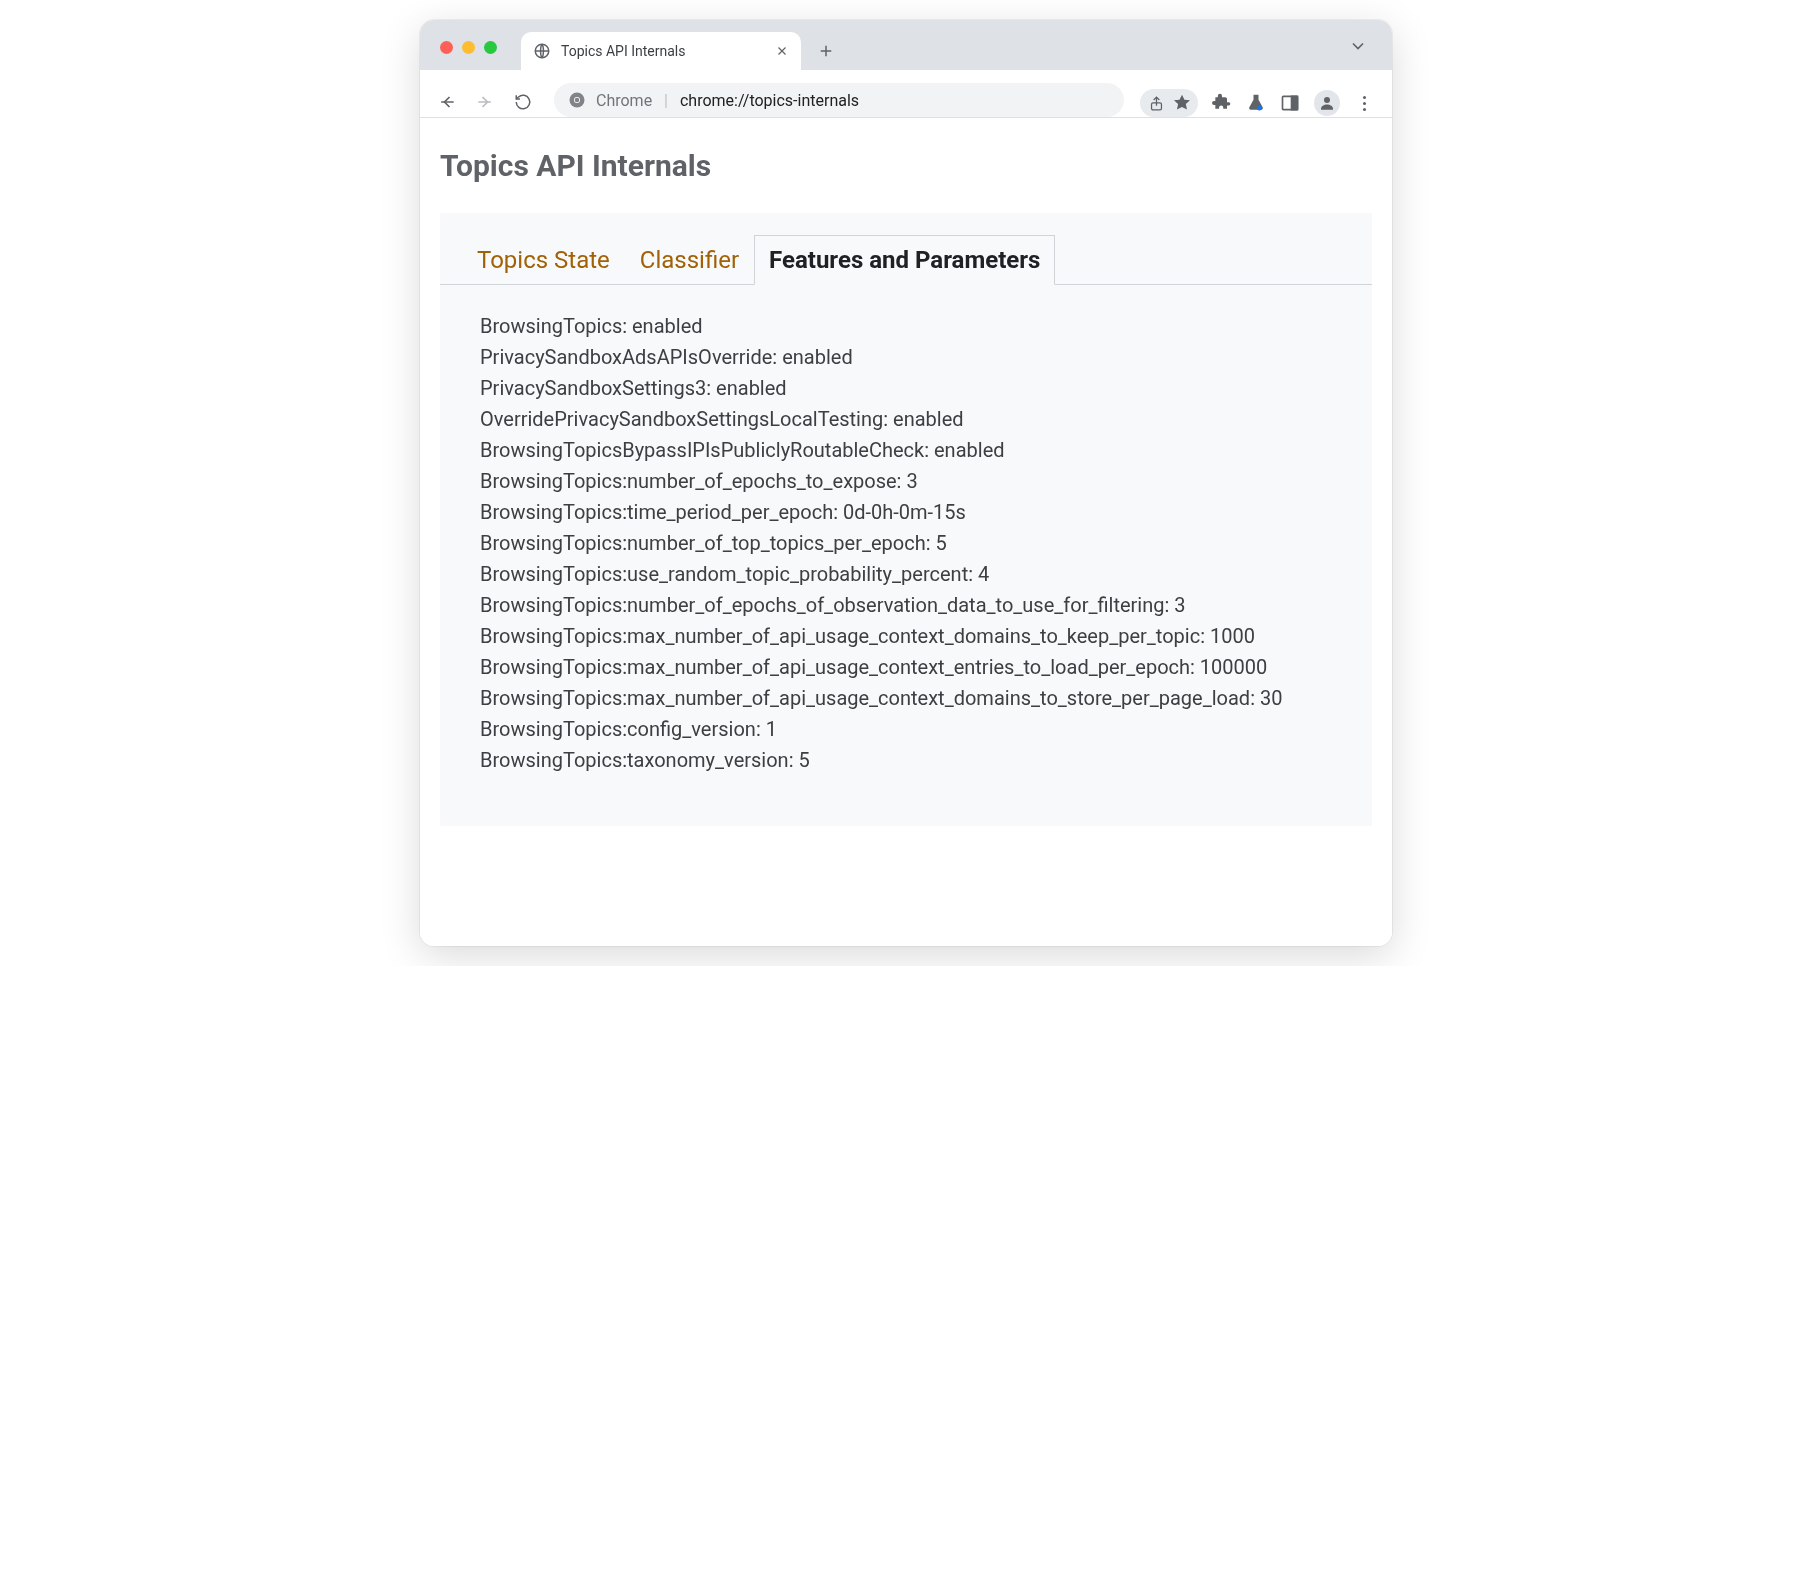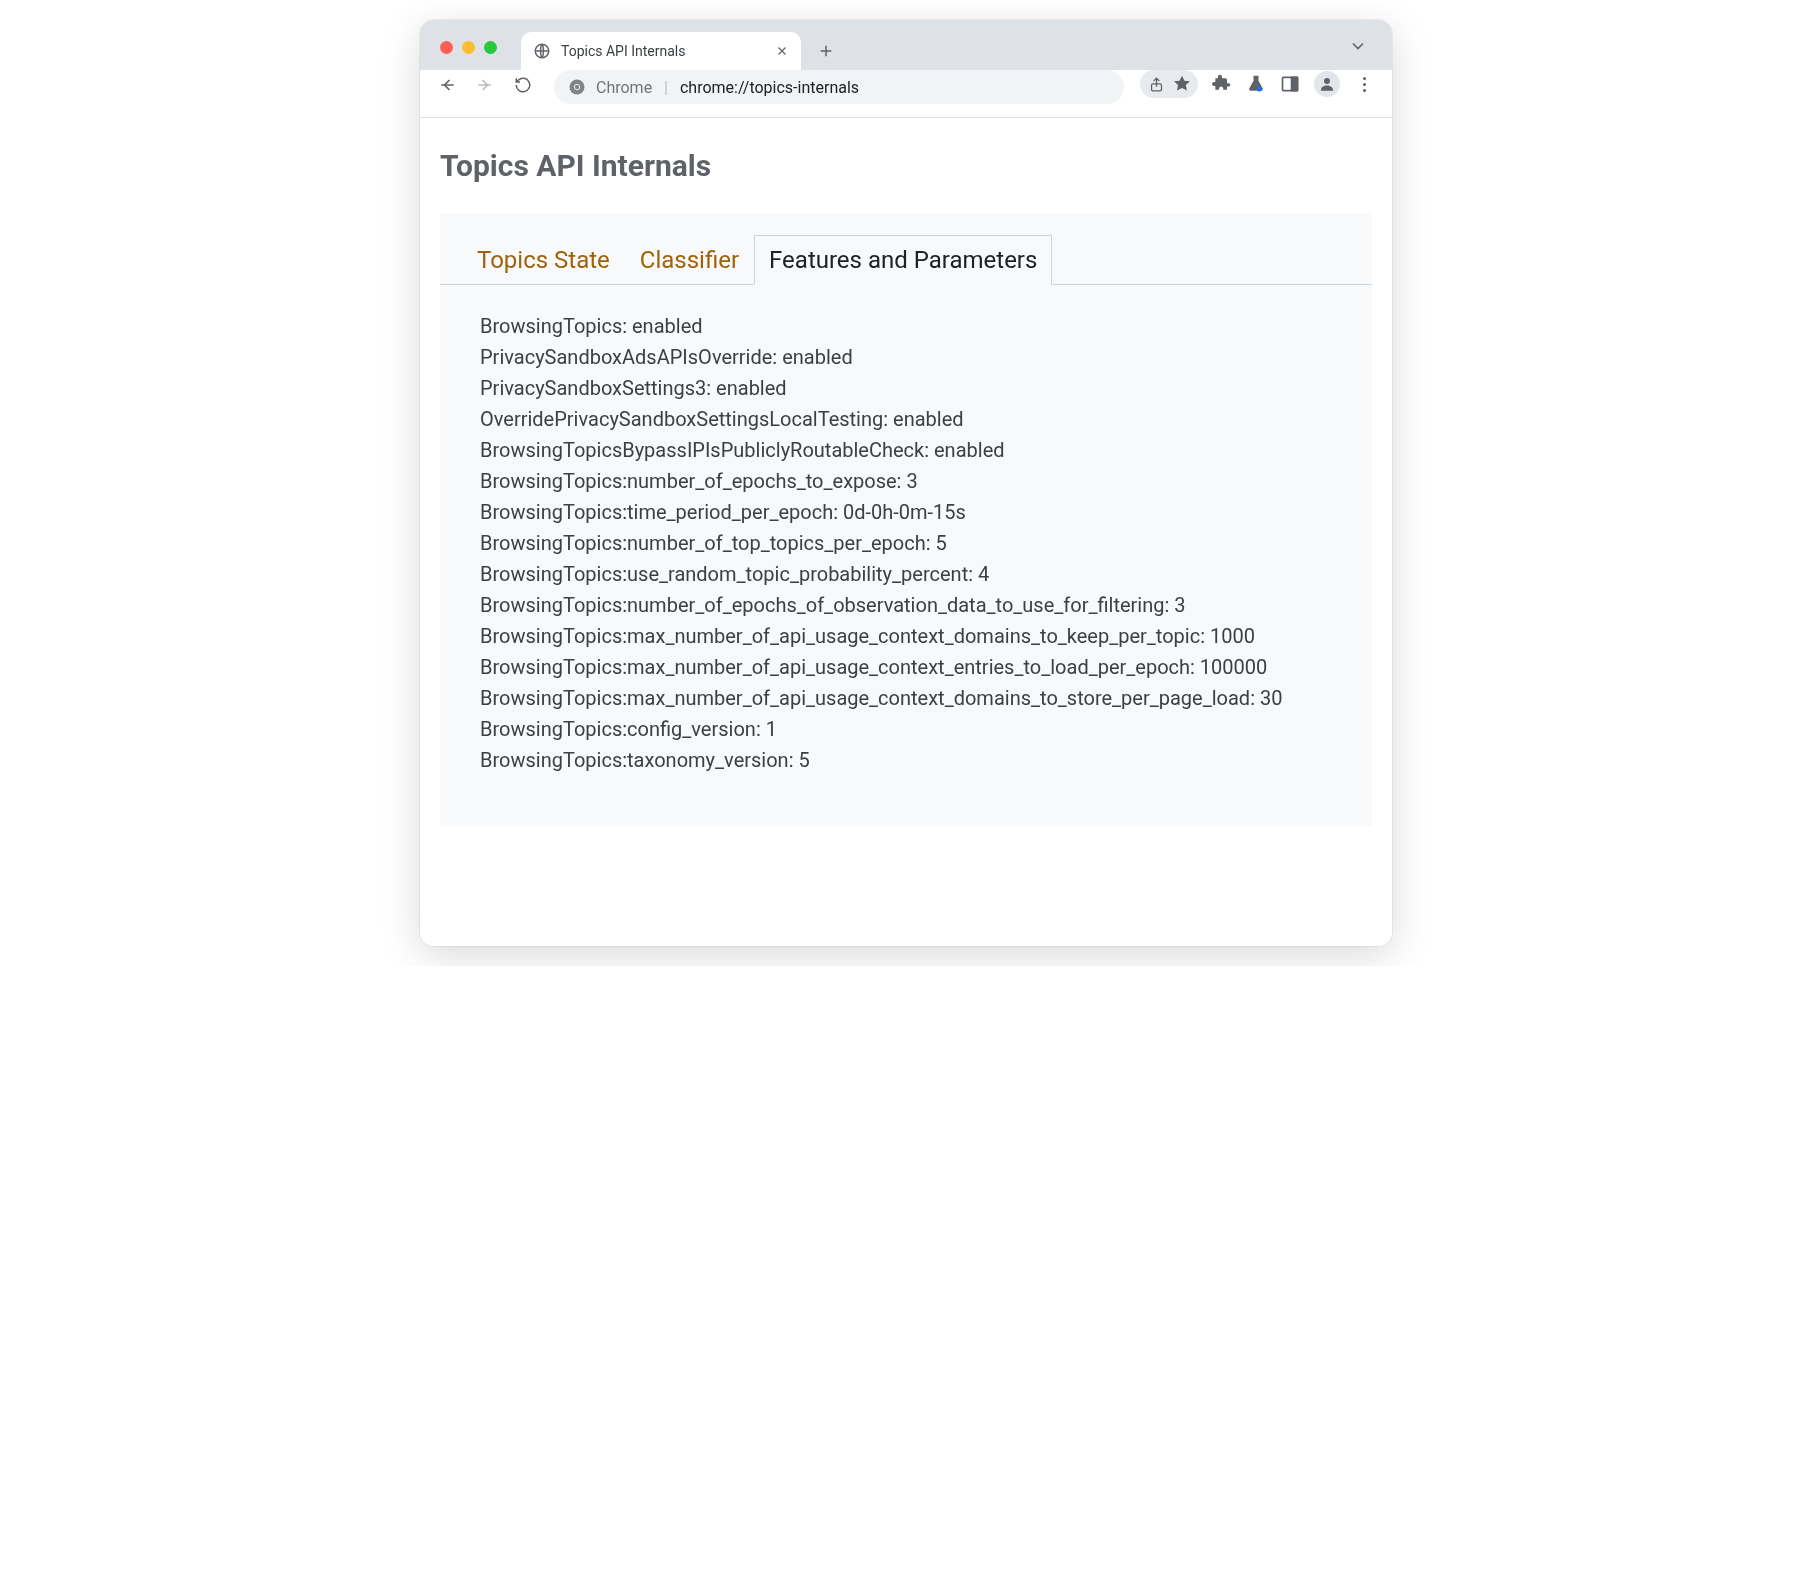--- a/index.html
+++ b/index.html
@@ -77,21 +77,21 @@
       color: #5f6368;
       margin-bottom: 14px;
       margin-right: 10px;
     }
     
     .toolbar {
       background: #fff;
       height: 48px;
       border-bottom: 1px solid #e0e0e0;
       display: flex;
-      align-items: flex-start;
+      align-items: flex-end;
       padding: 0 12px;
       gap: 8px;
     }
     .nav-btn {
       width: 30px; height: 30px;
       display: flex; align-items: center; justify-content: center;
       color: #5f6368;
       border-radius: 50%;
     }
     .nav-btn.disabled { color: #b9bcc0; }
@@ -169,21 +169,21 @@
     .subtab {
       padding: 10px 14px 10px 14px;
       font-size: 24px;
       color: #a16207;
       cursor: pointer;
       border: 1px solid transparent;
       margin-bottom: -1px;
     }
     .subtab.active {
       color: #202124;
-      font-weight: 400;
+      font-weight: 700;
       background: #f8f9fa;
       border: 1px solid #d0d3d7;
       border-bottom: 1px solid #f8f9fa;
     }
     .params {
       padding: 26px 40px 0 40px;
     }
     .params .line {
       font-size: 20px;
       color: #3c4043;

